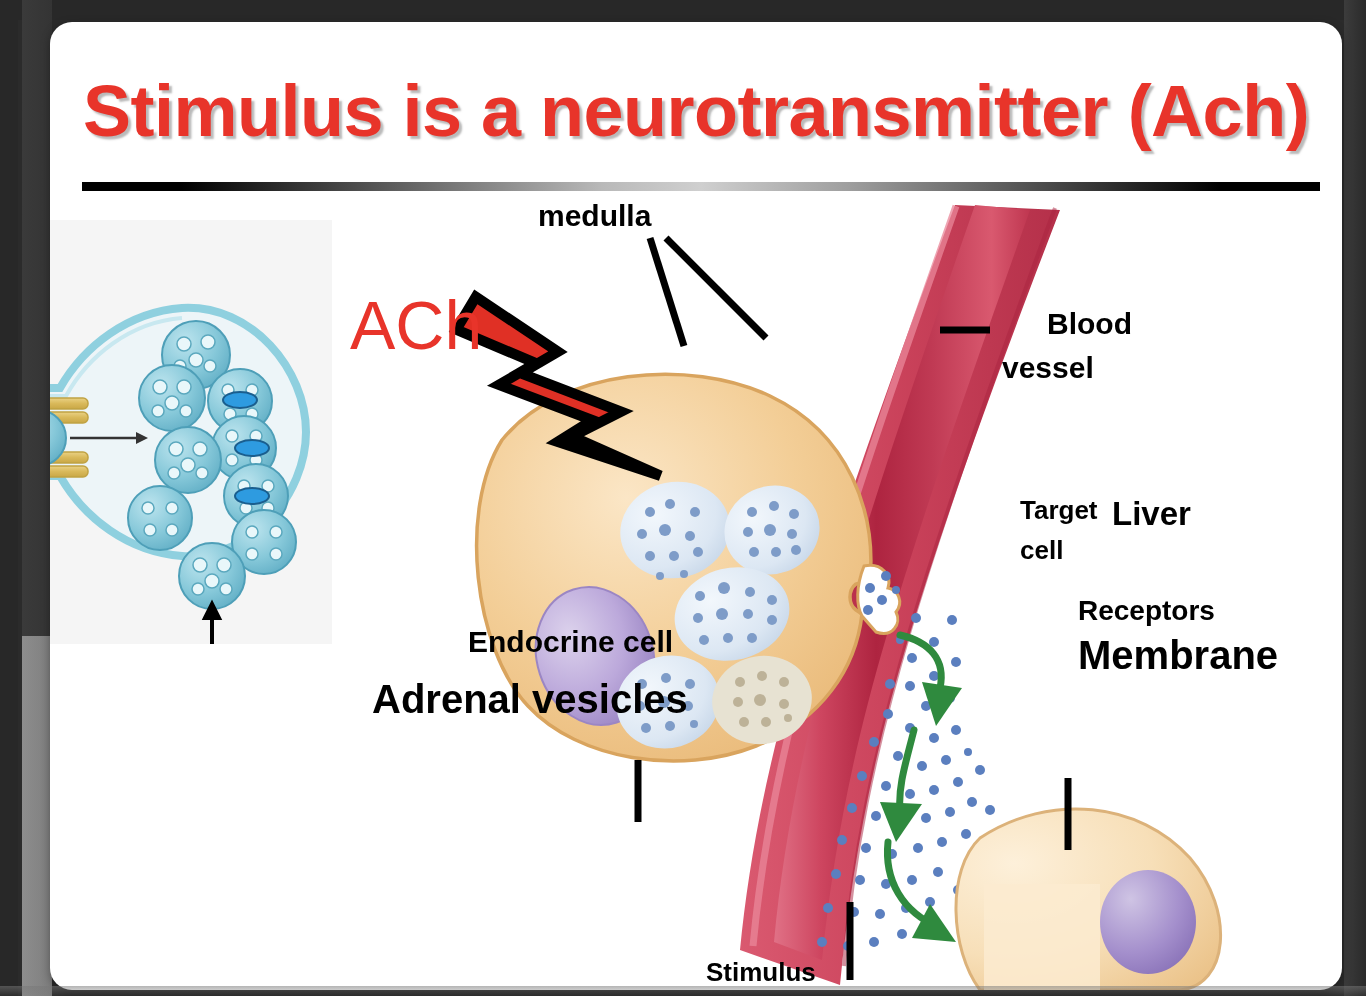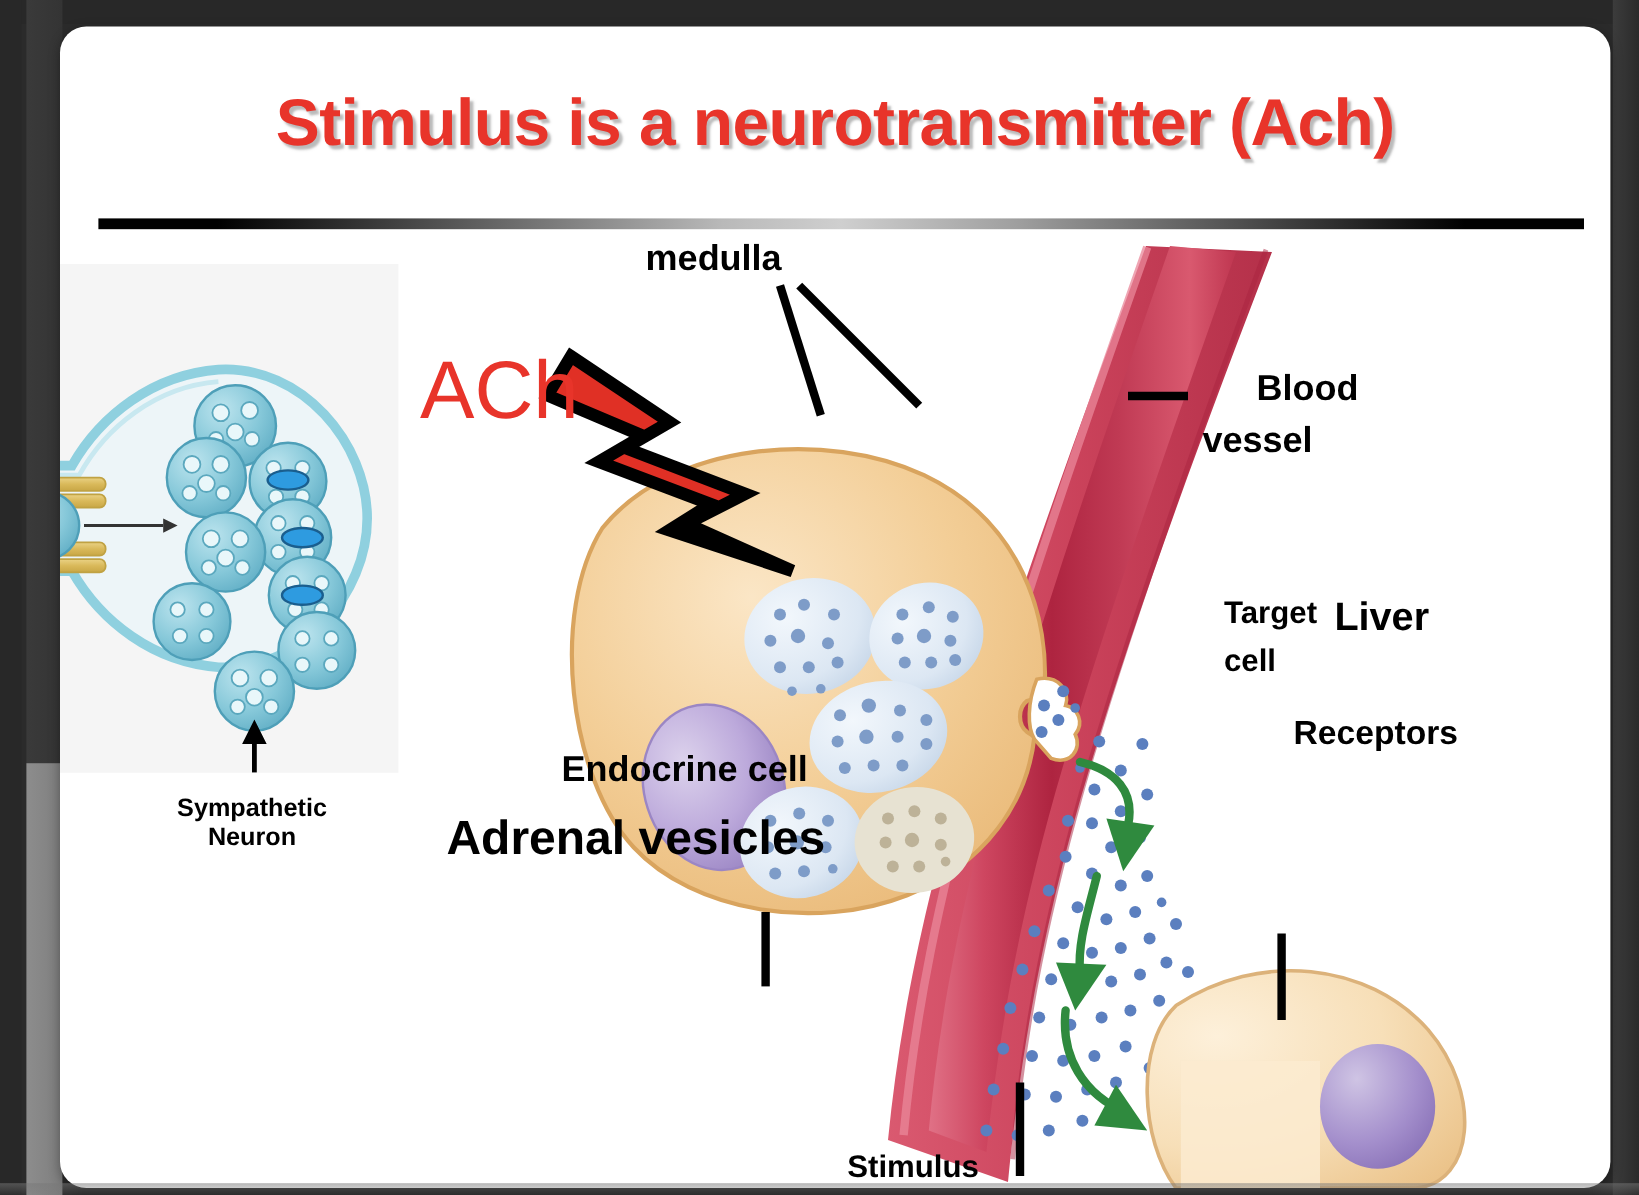--- a/index.html
+++ b/index.html
@@ -73,21 +73,21 @@
     overflow: hidden;
   }
 
   
   .slide-title {
     position: absolute;
     left: 0;
     top: 48px;
     width: 1292px;
     text-align: center;
-    font-size: 55px;
+    font-size: 72px;
     font-weight: bold;
     color: #E8342A;
     letter-spacing: -0.5px;
     text-shadow: 3px 3px 2px rgba(130,130,130,0.55);
     white-space: nowrap;
   }
   .title-rule {
     position: absolute;
     left: 32px;
     top: 160px;
@@ -558,24 +558,21 @@
       <div class="lbl lbl-orig-sm" style="left:656px; top:768px;">Stimulus</div>
 
       <div class="lbl-ach" style="left:300px; top:96px;">ACh</div>
 
       <div class="lbl lbl-added-md" style="left:322px; top:488px;">Adrenal vesicles</div>
 
       <div class="lbl lbl-added-lg" style="left:1062px; top:306px;">Liver</div>
 
       <div class="lbl lbl-added-sm" style="left:1028px; top:406px;">Receptors</div>
 
-
-
-      <div class="neuron-label">
-        <div>Sympathetic</div>
-        <div>Neuron</div>
-      </div>
+      <div class="lbl lbl-added-md" style="left:1028px; top:444px;">Membrane</div>
+
+
 
     </div>
   </div>
 
   <div class="frame-bottom-shadow"></div>
 </div>
 
 </body></html>

